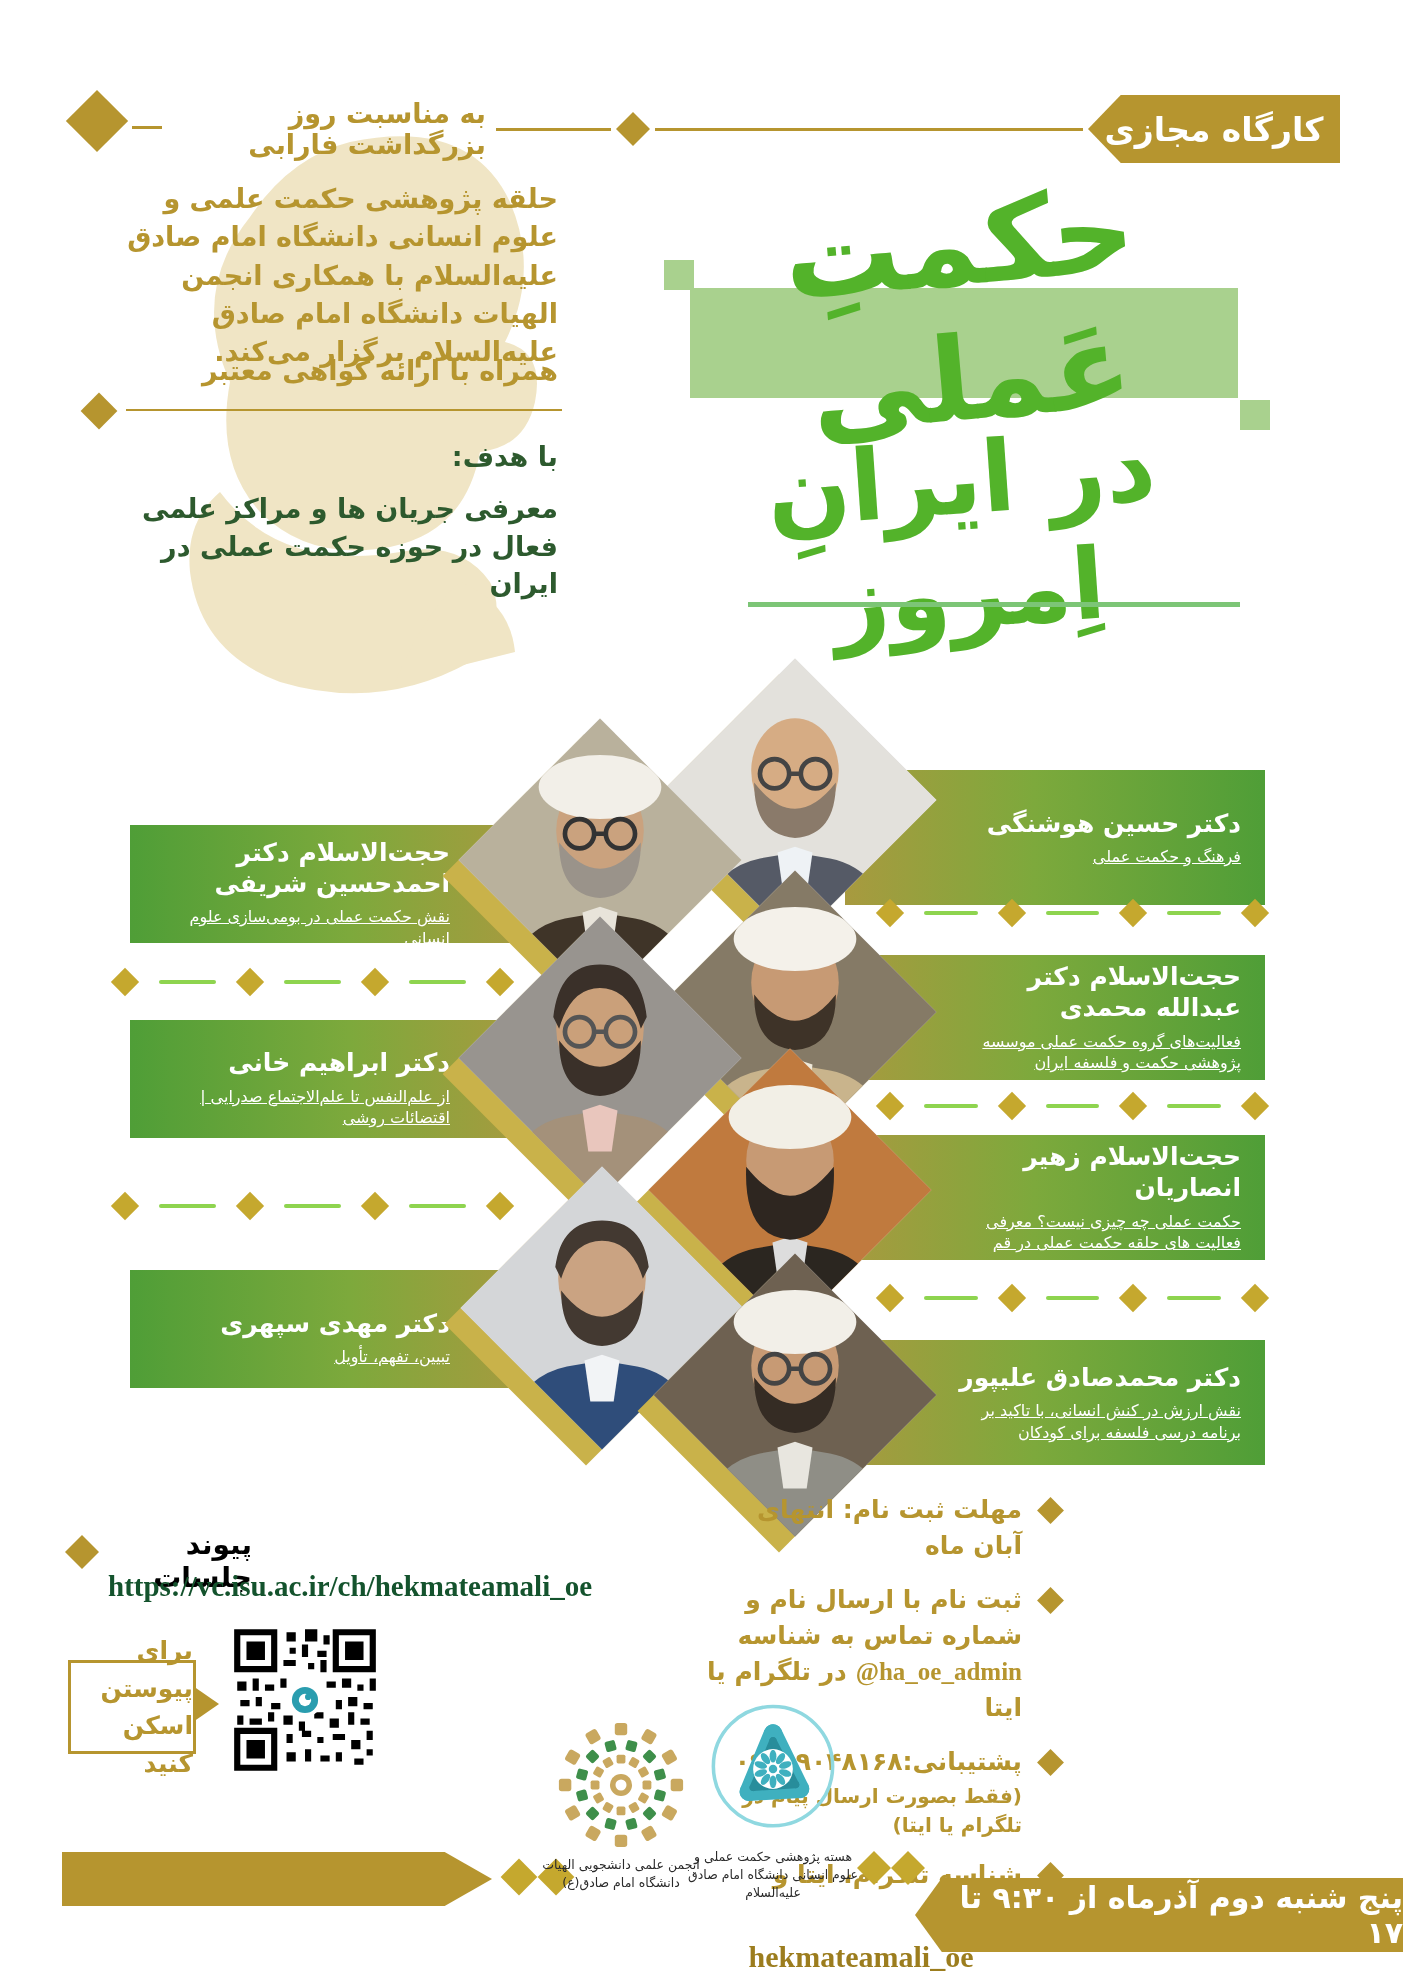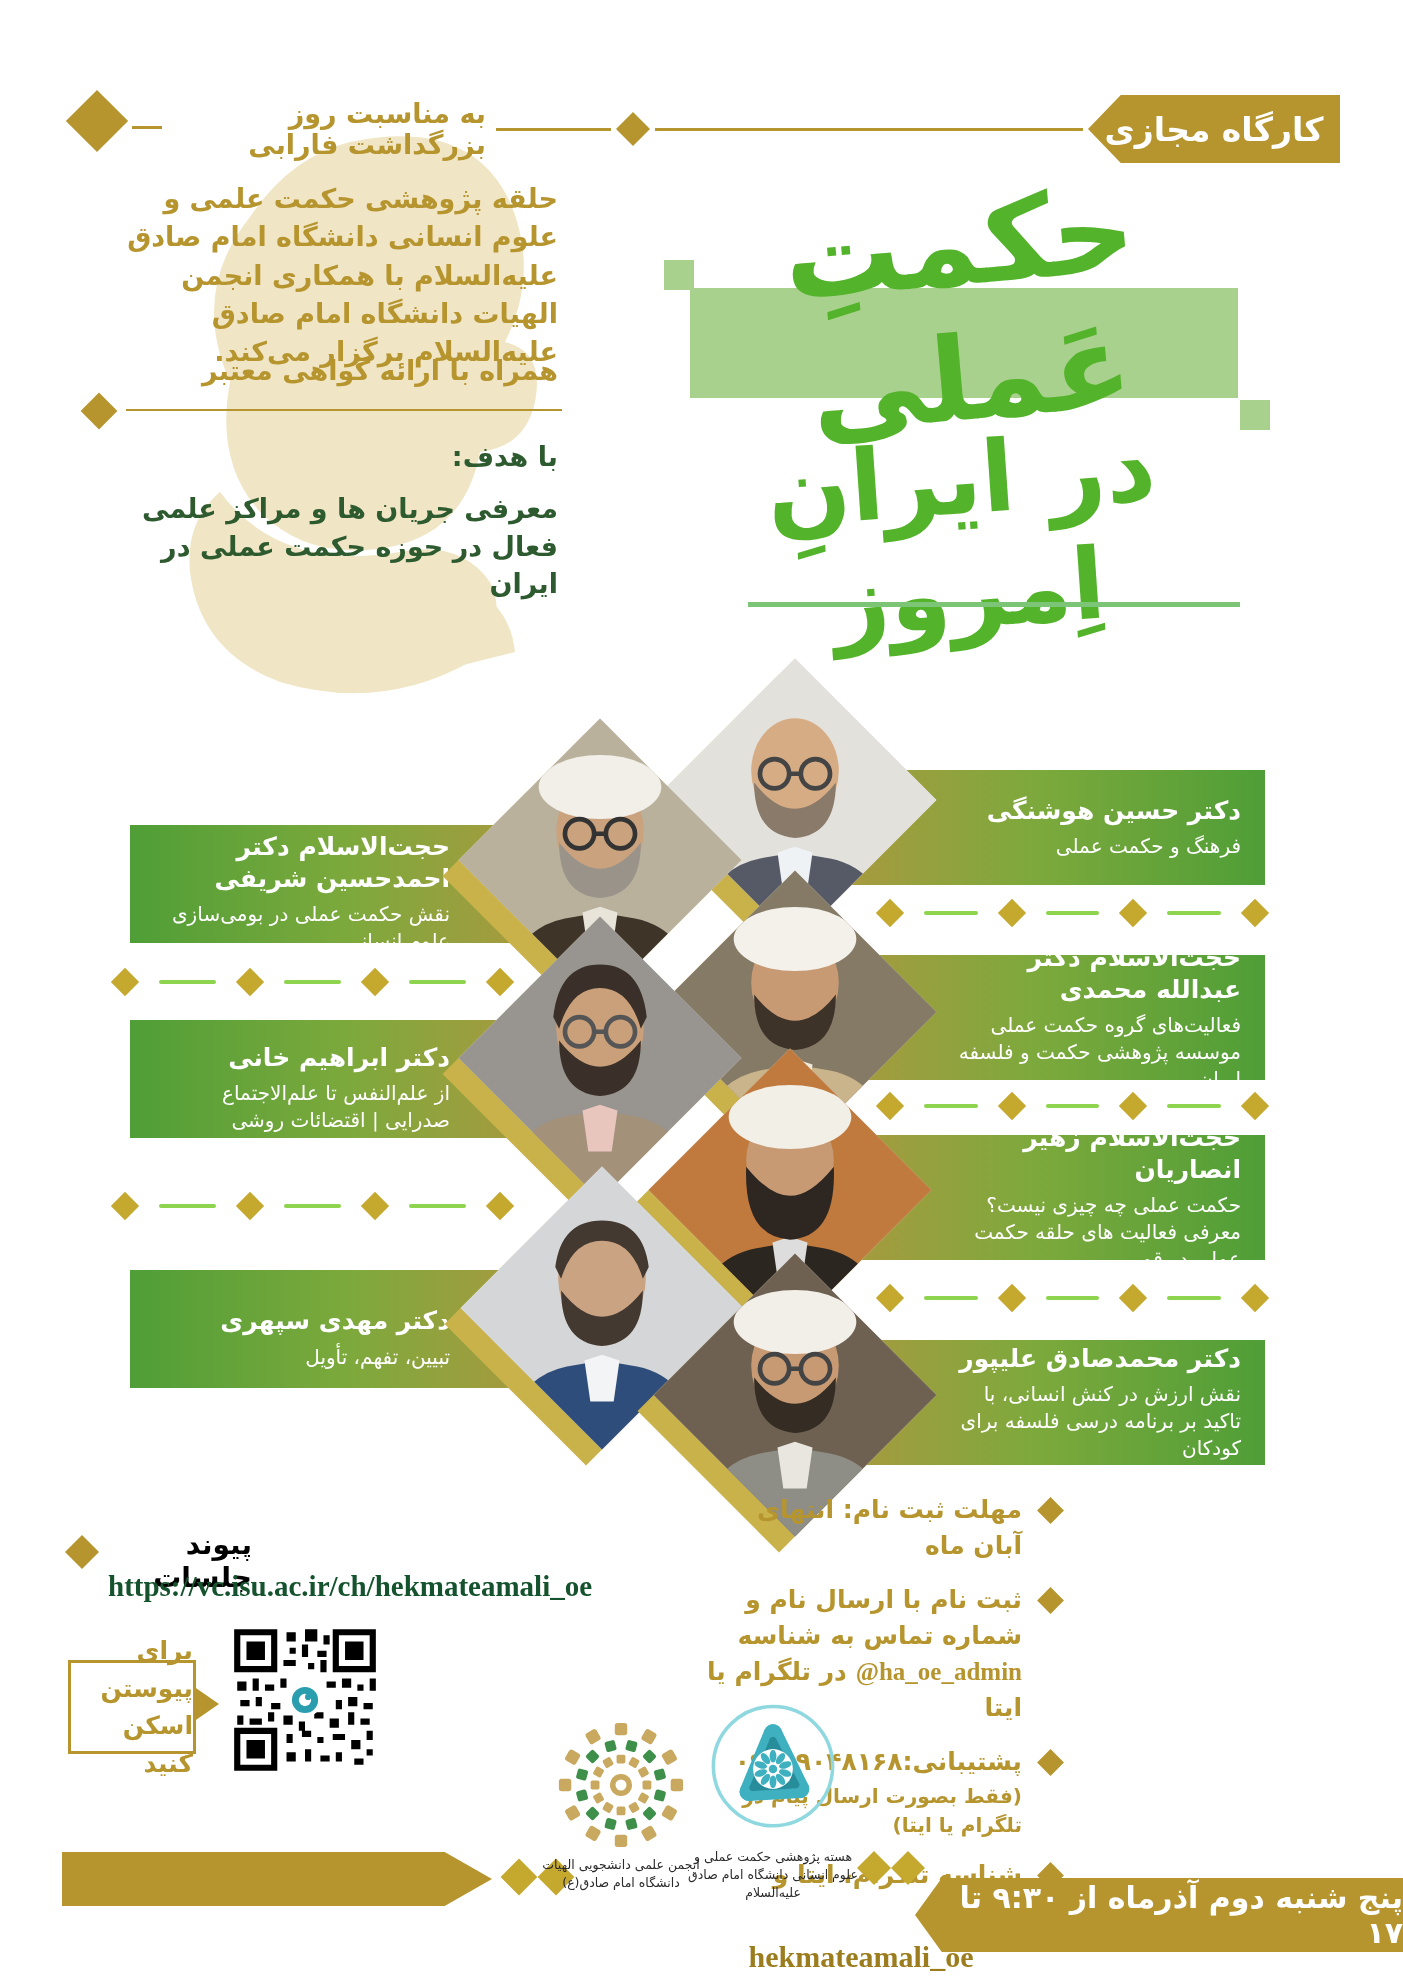--- a/index.html
+++ b/index.html
@@ -28,21 +28,21 @@
         font-size:116px;font-weight:bold;color:#53b32a;transform:rotate(-5deg);}
   .cal2{position:absolute;left:620px;top:422px;width:690px;text-align:center;direction:rtl;
         font-size:98px;font-weight:bold;color:#53b32a;transform:rotate(-4deg);}
   .cal-underline{position:absolute;left:748px;top:602px;width:492px;height:5px;background:#7cc576;}
   
   .band{position:absolute;color:#fff;display:flex;flex-direction:column;justify-content:center;
         direction:rtl;text-align:right;box-sizing:border-box;}
   .band.r{background:linear-gradient(90deg,#a89a3f 0%,#7da93c 45%,#4f9e37 100%);padding:6px 24px 6px 110px;}
   .band.l{background:linear-gradient(90deg,#4f9e37 0%,#7da93c 55%,#a89a3f 100%);padding:24px 80px 6px 28px;}
   .band .nm{font-size:25px;font-weight:bold;margin-bottom:7px;line-height:1.25;}
-  .band .tp{font-size:20px;line-height:1.35;}
+  .band .tp{font-size:16px;line-height:1.35;text-decoration:underline;}
   
   .sep{position:absolute;display:flex;align-items:center;}
   .sep i{display:block;width:20px;height:20px;background:#c5a82e;transform:rotate(45deg);flex:0 0 auto;}
   .sep b{display:block;flex:1 1 auto;height:3.5px;background:#8ed44f;margin:0 24px;border-radius:2px;}
   
   .ph{position:absolute;width:200px;height:200px;}
   .ph .gold-back{position:absolute;left:-16px;top:16px;width:100%;height:100%;background:#c9b24a;transform:rotate(45deg);}
   .ph .mask{position:absolute;inset:0;transform:rotate(45deg);overflow:hidden;background:#ddd;}
   .ph .inner{position:absolute;inset:-46px;transform:rotate(-45deg);}
   svg.avatar{width:100%;height:100%;display:block;}
@@ -117,21 +117,21 @@
     <div class="g">معرفی جریان ها و مراکز علمی فعال در حوزه حکمت عملی در ایران</div>
   </div>
 
   <div class="title-sq" style="left:664px;top:260px;"></div>
   <div class="title-band"></div>
   <div class="title-sq" style="left:1240px;top:400px;"></div>
   <div class="cal1">حکمتِ عَملی</div>
   <div class="cal2">در ایرانِ اِمروز</div>
   <div class="cal-underline"></div>
 
-  <div class="band r" style="left:845px;top:770px;width:420px;height:115px;">
+  <div class="band r" style="left:845px;top:770px;width:420px;height:135px;">
     <div class="nm">دکتر حسین هوشنگی</div>
     <div class="tp">فرهنگ و حکمت عملی</div>
   </div>
   <div class="ph v-hoosh" style="left:695px;top:700px;">
     <div class="gold-back"></div>
     <div class="mask">
         <div class="inner">
       <svg class="avatar" viewBox="0 0 100 100" preserveAspectRatio="xMidYMid slice">
         <rect class="bg" width="100" height="100"></rect>
             <path class="robe" d="M15,102 Q18,74 38,70 L50,68 L62,70 Q82,74 85,102 Z"></path>

